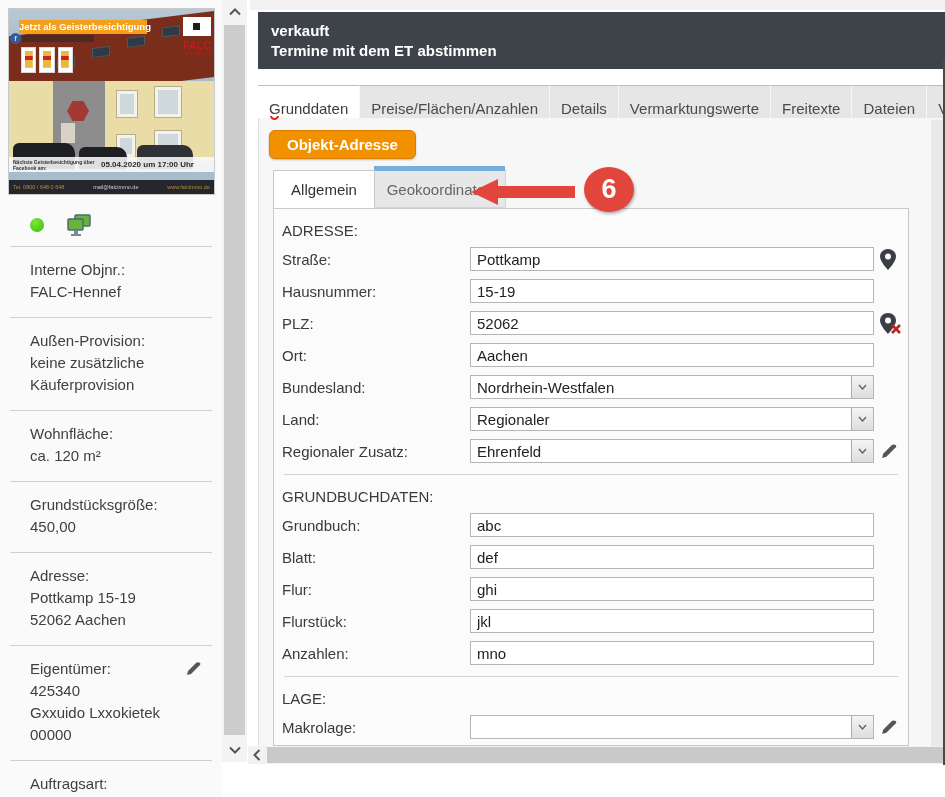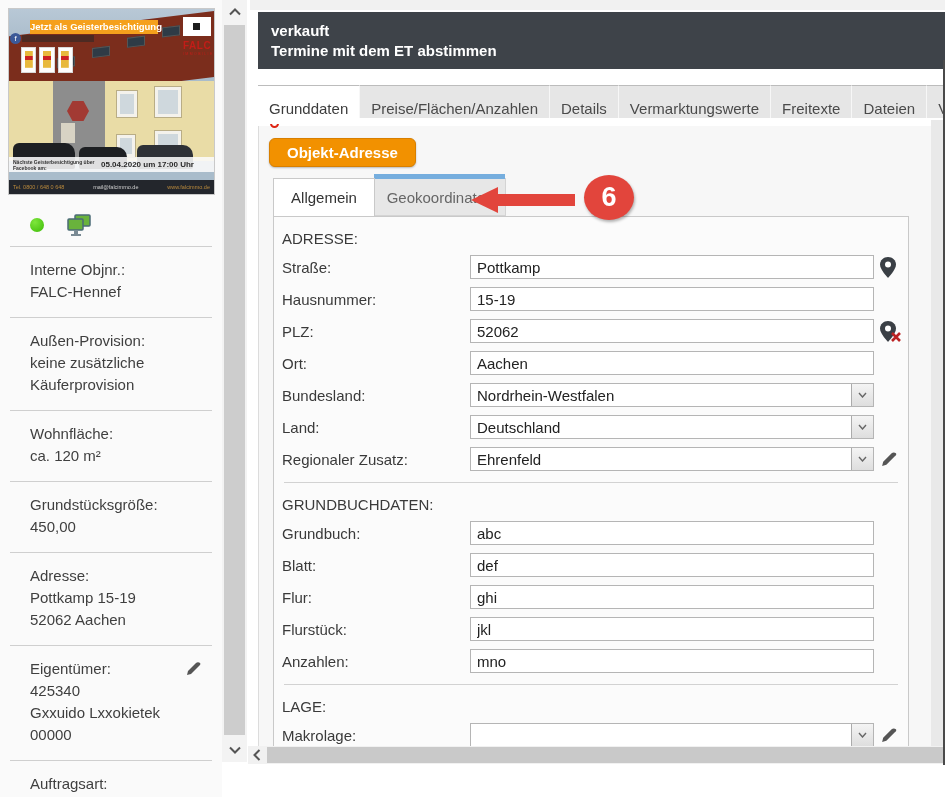--- a/index.html
+++ b/index.html
@@ -10,21 +10,21 @@
   .photo-card { position:absolute; left:8px; top:8px; width:207px; height:187px; background:#fff; border:1px solid #c9c9c9; overflow:hidden; }
   .photo { position:relative; width:100%; height:100%; background:#a9bccb; overflow:hidden; }
   .ph-sky { position:absolute; left:0; top:0; width:100%; height:60px; background:linear-gradient(#b8c8d6,#9fb2c2); }
   .ph-roof { position:absolute; left:-12px; top:14px; width:240px; height:66px; background:#7b2d1c; transform:skewY(-7deg); }
   .ph-roof i { position:absolute; width:18px; height:10px; background:#2e3b46; border:1px solid #555; display:block; }
   .ph-wall { position:absolute; left:0; top:72px; width:220px; height:80px; background:#e9dca6; }
   .ph-win { position:absolute; background:#cfd8dd; border:3px solid #f4f2ec; box-shadow:0 0 0 1px #b9ad86; }
   .ph-door { position:absolute; left:44px; top:72px; width:52px; height:80px; background:#8d8d8d; }
   .ph-hex { position:absolute; left:14px; top:20px; width:22px; height:20px; background:#a23a33; clip-path:polygon(25% 0,75% 0,100% 50%,75% 100%,25% 100%,0 50%); }
   .ph-car { position:absolute; background:#1d1f22; border-radius:6px 10px 2px 2px; }
-  .ph-banner { position:absolute; left:21px; top:11px; width:128px; height:14px; background:#f5a01c; color:#fff; font-weight:bold; font-size:9.5px; line-height:14px; text-align:center; white-space:nowrap; }
+  .ph-banner { position:absolute; left:10px; top:11px; width:128px; height:14px; background:#f5a01c; color:#fff; font-weight:bold; font-size:9.5px; line-height:14px; text-align:center; white-space:nowrap; }
   .ph-fb { position:absolute; left:1px; top:24px; width:11px; height:11px; border-radius:50%; background:#3b5998; color:#fff; font-size:8px; line-height:11px; text-align:center; }
   .ph-fbline { position:absolute; left:13px; top:26px; width:72px; height:7px; background:rgba(40,40,40,.55); color:#f2c97e; font-size:4px; line-height:7px; overflow:hidden; white-space:nowrap; }
   .ph-logo { position:absolute; right:3px; top:8px; width:28px; height:19px; background:#fff; text-align:center; }
   .ph-logo .mark { display:inline-block; width:7px; height:7px; background:#1d1d1d; vertical-align:1px; margin-right:2px; }
   .ph-logo .word { color:#c21d18; font-weight:bold; font-size:10px; letter-spacing:.5px; }
   .ph-logo .sub { color:#c21d18; font-size:3.5px; letter-spacing:1.4px; margin-top:-1px; }
   .ph-stamps { position:absolute; left:12px; top:38px; width:52px; height:26px; display:flex; gap:3px; }
   .ph-stamps b { flex:1; background:#fdfdfd; border:1px solid #d8d8d8; background-image:linear-gradient(#e8b93d 30%, #c22 30%, #c22 55%, #e8b93d 55%); background-size:60% 70%; background-position:center 3px; background-repeat:no-repeat; }
   .ph-note { position:absolute; left:0; bottom:22px; width:100%; height:15px; background:rgba(250,250,250,.88); display:flex; align-items:center; }
   .ph-note .sm { color:#333; font-size:5px; font-weight:bold; margin-left:4px; width:88px; line-height:1.2; }
@@ -47,21 +47,21 @@
   
   .main { position:absolute; left:258px; top:0; width:687px; height:797px; background:#ffffff; }
   .top-strip { position:absolute; left:-8px; top:0; width:695px; height:10px; background:#f1f1f1; }
   .dark-header { position:absolute; left:0; top:12px; width:687px; height:57px; background:#3e4349; color:#fff; padding:9px 0 0 13px; }
   .dark-header div { font-weight:bold; font-size:15px; line-height:20px; }
 
   .tabbar { position:absolute; left:0; top:85px; width:687px; height:33px; display:flex; }
   .tab { background:#e6e6e6; border-top:1px solid #bcbcbc; border-right:1px solid #f7f7f7; color:#4a4a4a; font-size:15px; line-height:32px; padding:7px 11px; white-space:nowrap; }
   .tab.active { background:#ffffff; color:#3c3c3c; }
 
-  .content { position:absolute; left:0; top:126px; width:687px; height:628px; background:#f7f7f7; border-left:1px solid #dcdcdc; }
+  .content { position:absolute; left:0; top:118px; width:687px; height:628px; background:#f7f7f7; border-left:1px solid #dcdcdc; }
   .red-frag { position:absolute; left:11px; top:-7px; width:9px; height:9px; border:2px solid #d21; border-radius:50%; clip-path:inset(55% 0 0 0); }
   .section-btn { position:absolute; left:10px; top:12px; height:29px; background:#f29100; border:1px solid #d87f00; border-radius:6px; color:#fff; font-weight:bold; font-size:15px; padding:0 17px; line-height:27px; box-shadow:0 1px 2px rgba(0,0,0,.25); }
 
   .subtabs { position:absolute; left:14px; top:52px; height:38px; display:flex; }
   .subtab { font-size:15px; display:flex; align-items:center; justify-content:center; }
   .subtab.active { width:102px; background:#fff; border:1px solid #c9c9c9; border-bottom:none; color:#333; position:relative; z-index:2; }
   .subtab.geo { width:131px; background:#e7e7e7; border:1px solid #d4d4d4; border-left:none; color:#666; position:relative; }
   .subtab.geo::before { content:""; position:absolute; left:-1px; top:-5px; width:131px; height:5px; background:#76aede; }
 
   .anno-arrow { position:absolute; top:68px; z-index:5; }
@@ -287,21 +287,21 @@
               <svg width="9" height="6" viewBox="0 0 9 6">
                 <polyline points="1,1 4.5,5 8,1" fill="none" stroke="#666" stroke-width="1.4"></polyline>
               </svg>
             </span>
         </div>
       </div>
 
       <div class="frow">
         <label class="flabel">Land:</label>
         <div class="fselect">
-          <span class="val">Deutschland</span>
+          <span class="val">Regionaler</span>
           <span class="btn">
               <svg width="9" height="6" viewBox="0 0 9 6">
                 <polyline points="1,1 4.5,5 8,1" fill="none" stroke="#666" stroke-width="1.4"></polyline>
               </svg>
             </span>
         </div>
       </div>
 
       <div class="frow">
         <label class="flabel">Regionaler Zusatz:</label>

